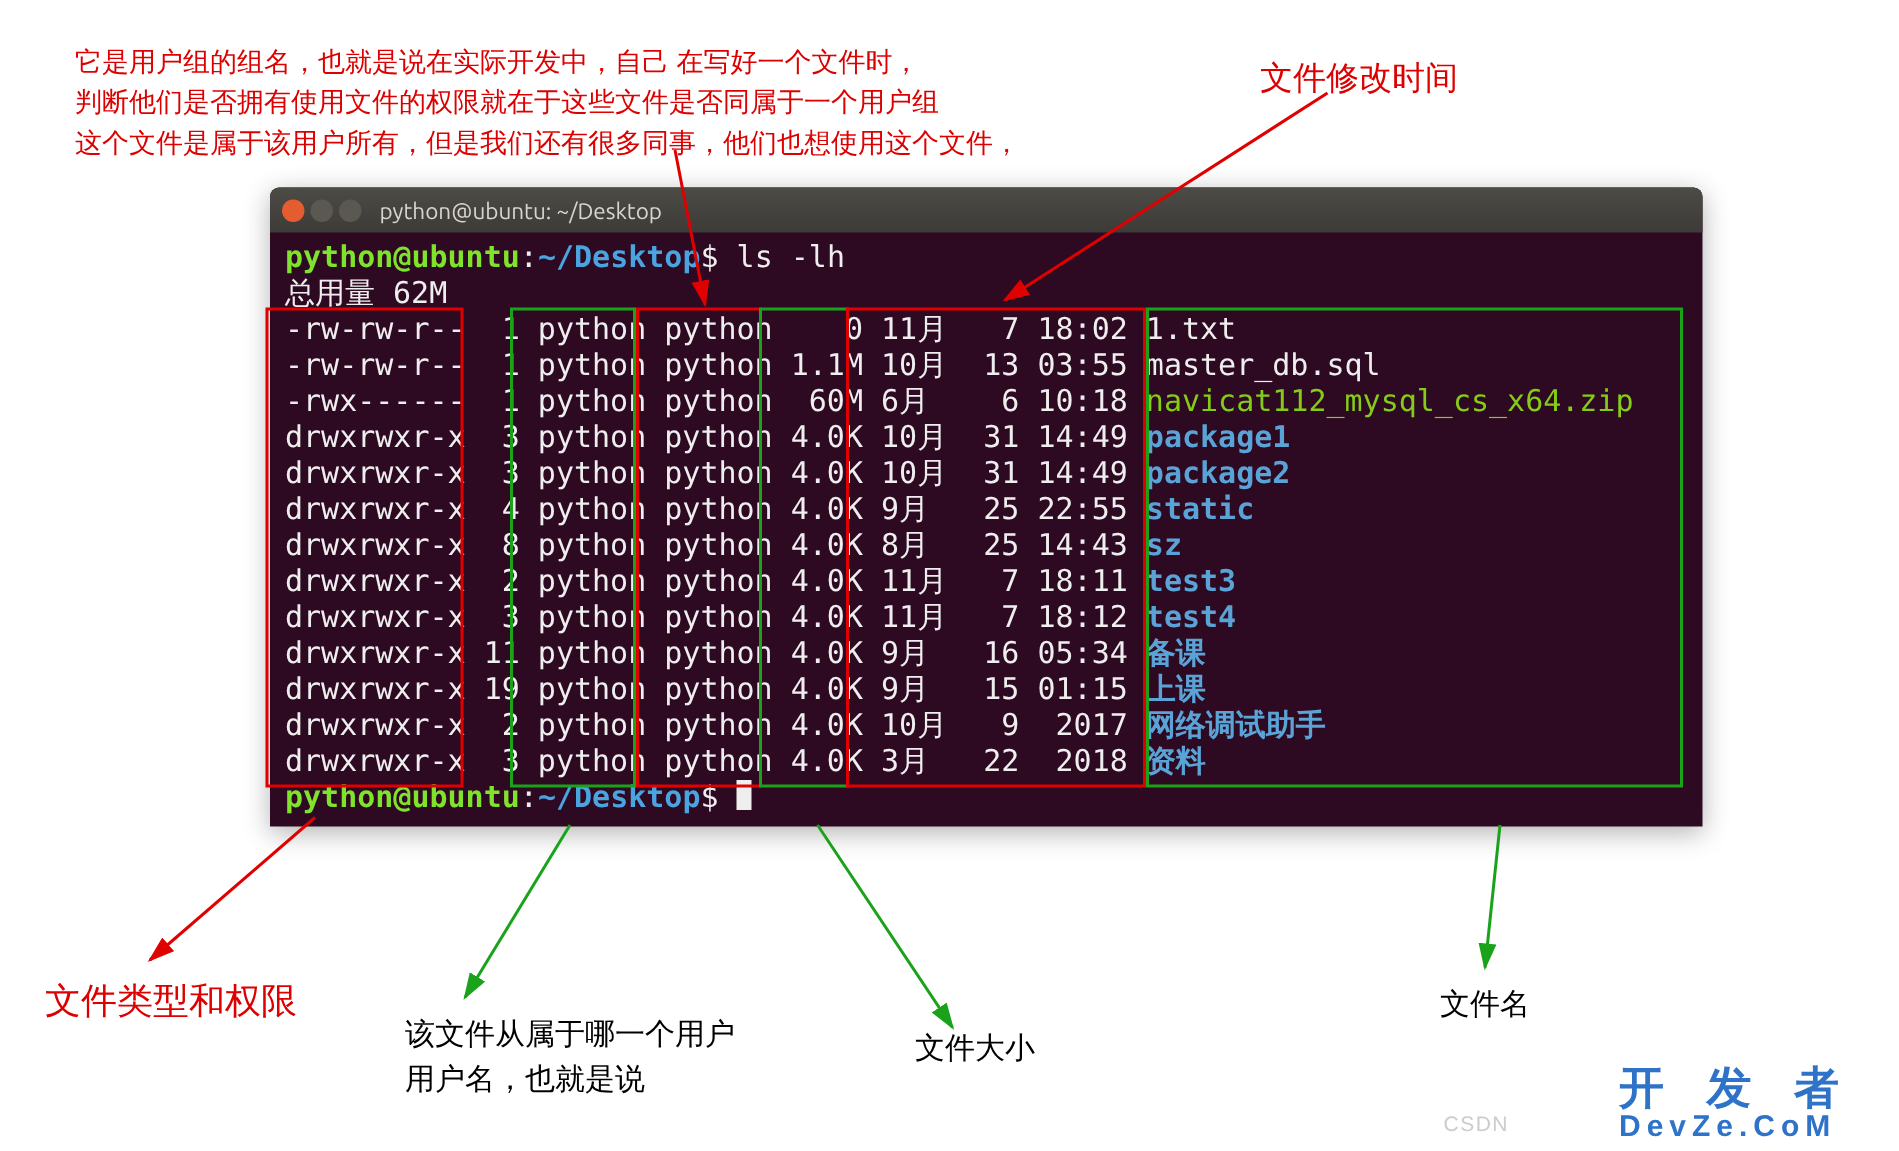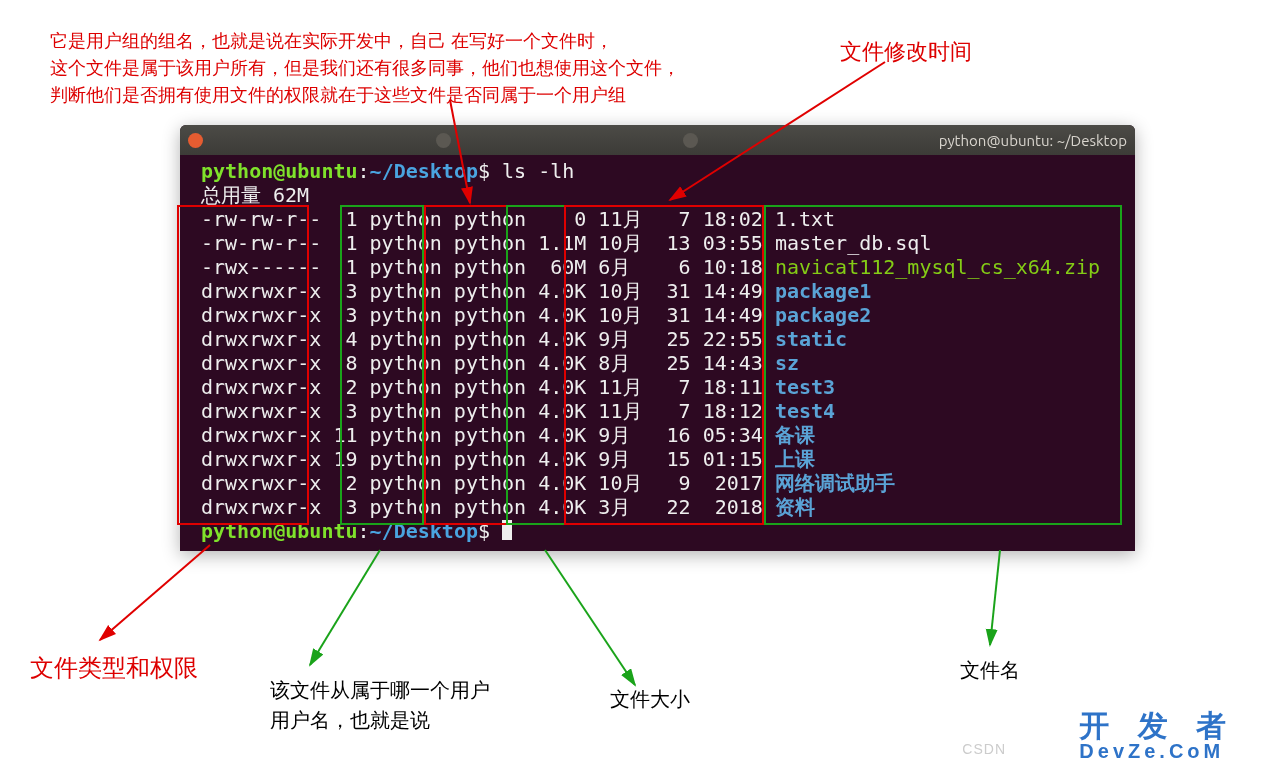--- a/index.html
+++ b/index.html
@@ -34,31 +34,30 @@
     height: 30px;
     background: linear-gradient(#4c4b46,#3c3b37);
     border-radius: 6px 6px 0 0;
     display: flex;
     align-items: center;
     padding: 0 8px;
     gap: 4px;
     color: #d9d5ce;
     font-family: "Ubuntu", sans-serif;
     font-size: 15px;
-    justify-content: space-between;
   }
   .tb-btn {
     width: 15px; height: 15px; border-radius: 50%;
     display: inline-block;
   }
   .tb-close { background: #e55c31; }
   .tb-min   { background: #5b5852; }
   .tb-max   { background: #5b5852; }
   .term-body {
-    padding: 4px 10px 8px 21px;
+    padding: 4px 10px 8px 10px;
     font-size: 20px;
     line-height: 24px;
     position: relative;
   }
   .prompt-user { color: #7fe22b; font-weight: bold; }
   .prompt-path { color: #4aa4e0; font-weight: bold; }
   .prompt-colon { color: #eee; }
   .cmd { color: #eee; }
   .total { color: #eee; }
   .row { white-space: pre; color: #eee; }
@@ -112,22 +111,22 @@
     font-size: 20px;
     letter-spacing: 4px;
     color:#2e73c8;
   }
 </style>
 </head>
 <body>
 
 <div class="annotation ann-red" style="left:50px; top:28px;">
   <div>它是用户组的组名，也就是说在实际开发中，自己 在写好一个文件时，</div>
+  <div>判断他们是否拥有使用文件的权限就在于这些文件是否同属于一个用户组</div>
   <div>这个文件是属于该用户所有，但是我们还有很多同事，他们也想使用这个文件，</div>
-  <div>判断他们是否拥有使用文件的权限就在于这些文件是否同属于一个用户组</div>
 </div>
 <div class="annotation ann-redtitle" style="left:840px; top:35px;">文件修改时间</div>
 <div class="annotation ann-red" style="left:30px; top:650px; font-size:24px;">文件类型和权限</div>
 <div class="annotation ann-green" style="left:270px; top:675px; font-size:20px;">
   <div>该文件从属于哪一个用户</div>
   <div>用户名，也就是说</div>
 </div>
 <div class="annotation ann-green" style="left:610px; top:684px; font-size:20px;">文件大小</div>
 <div class="annotation ann-green" style="left:960px; top:655px; font-size:20px;">文件名</div>
 

